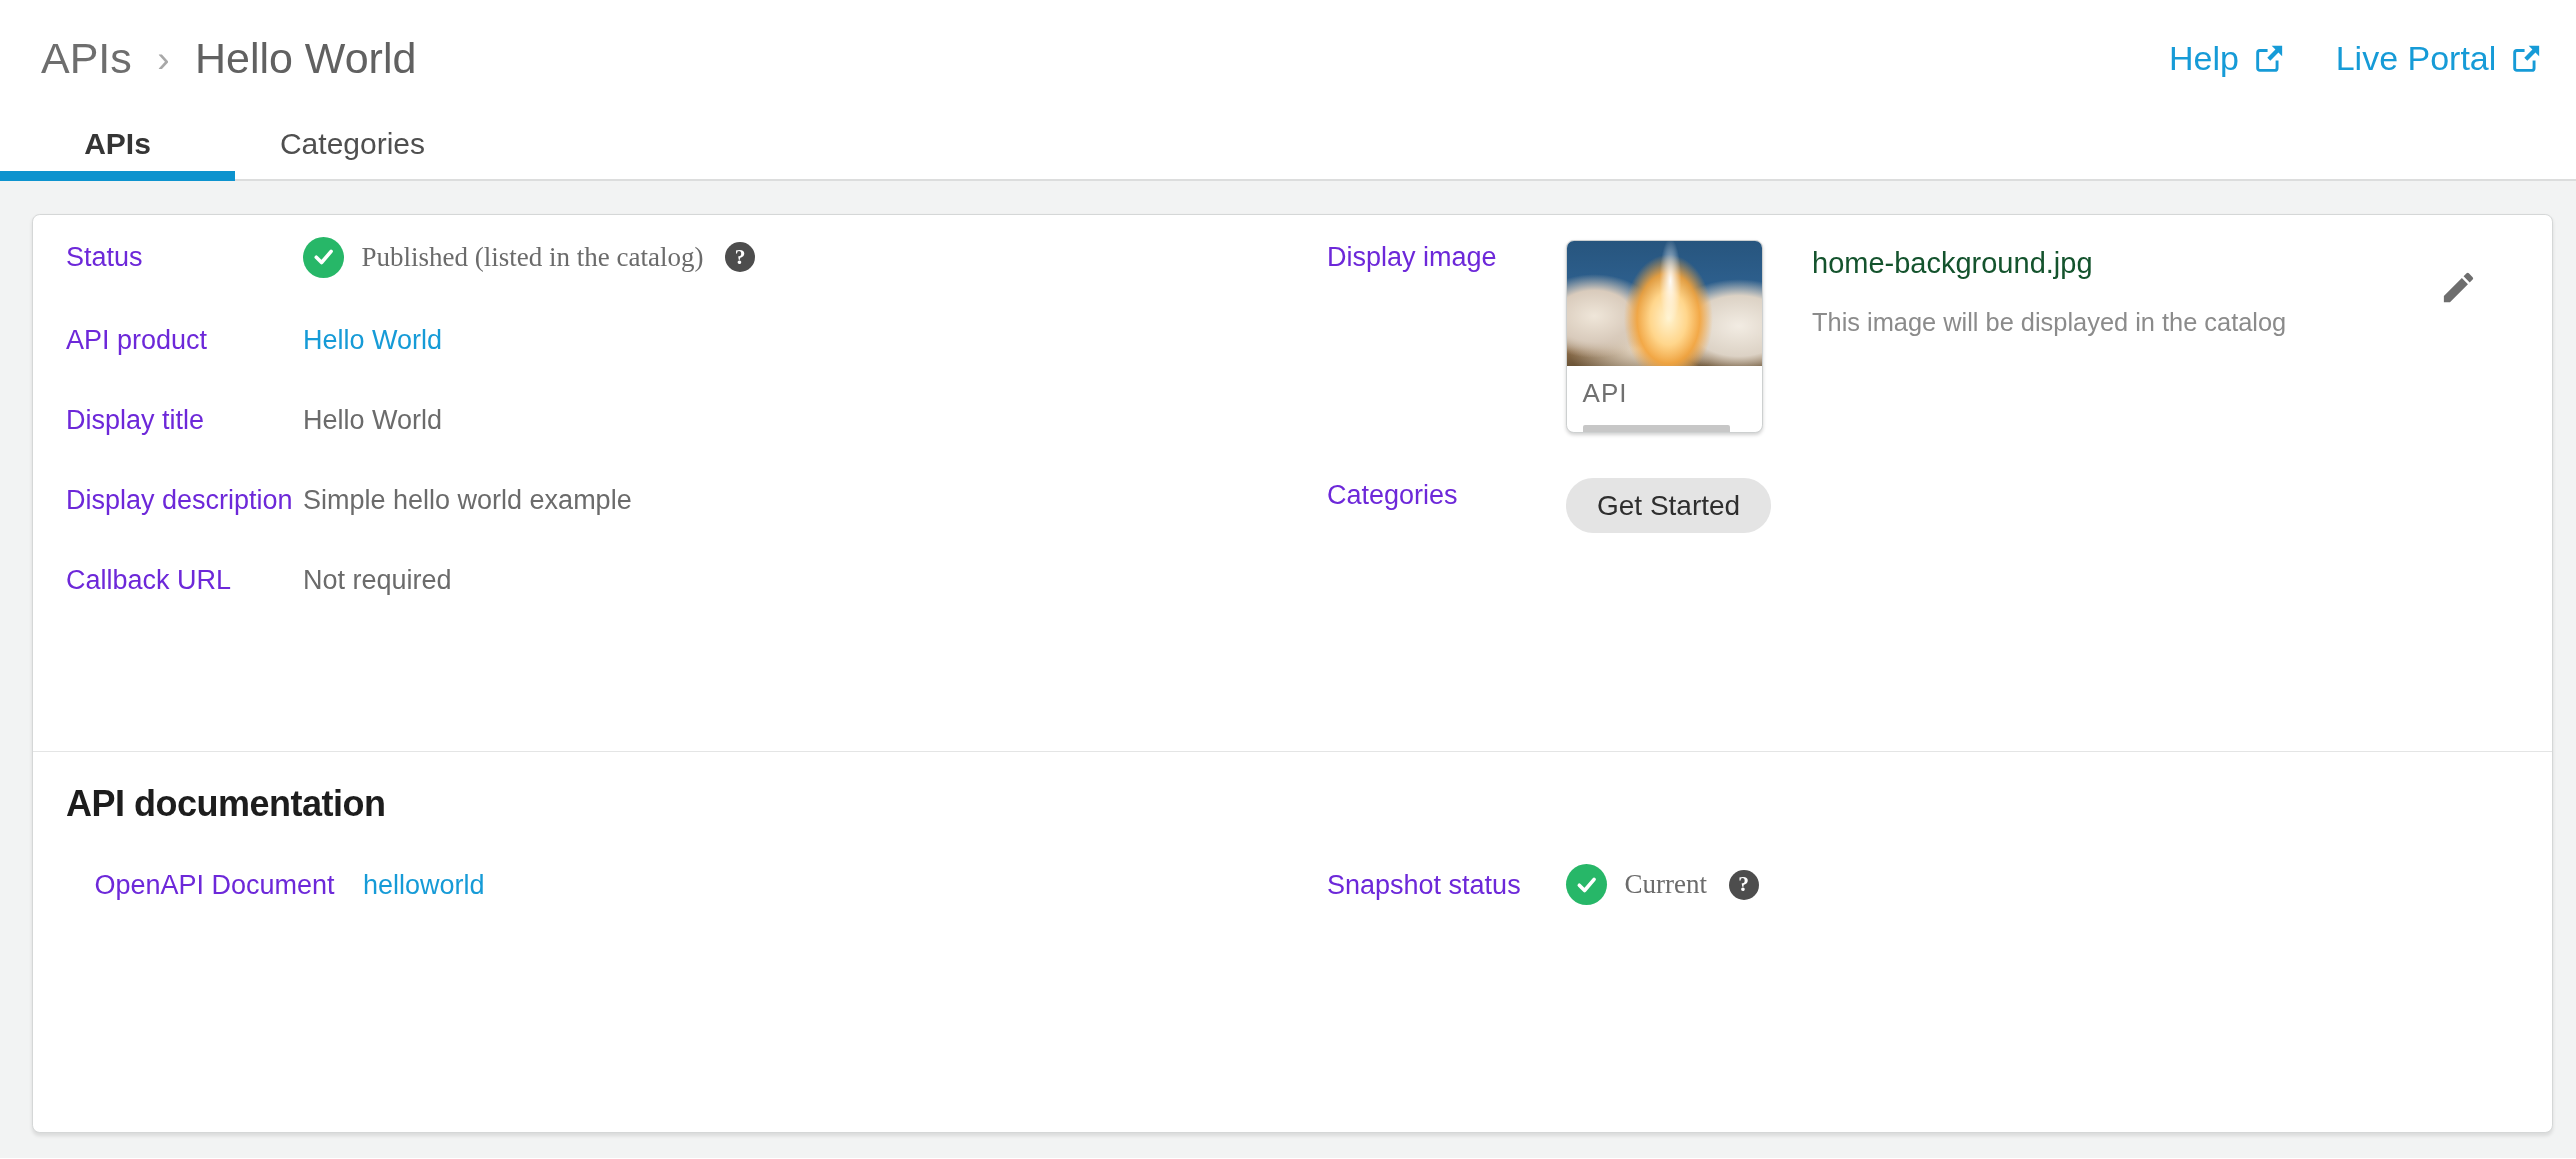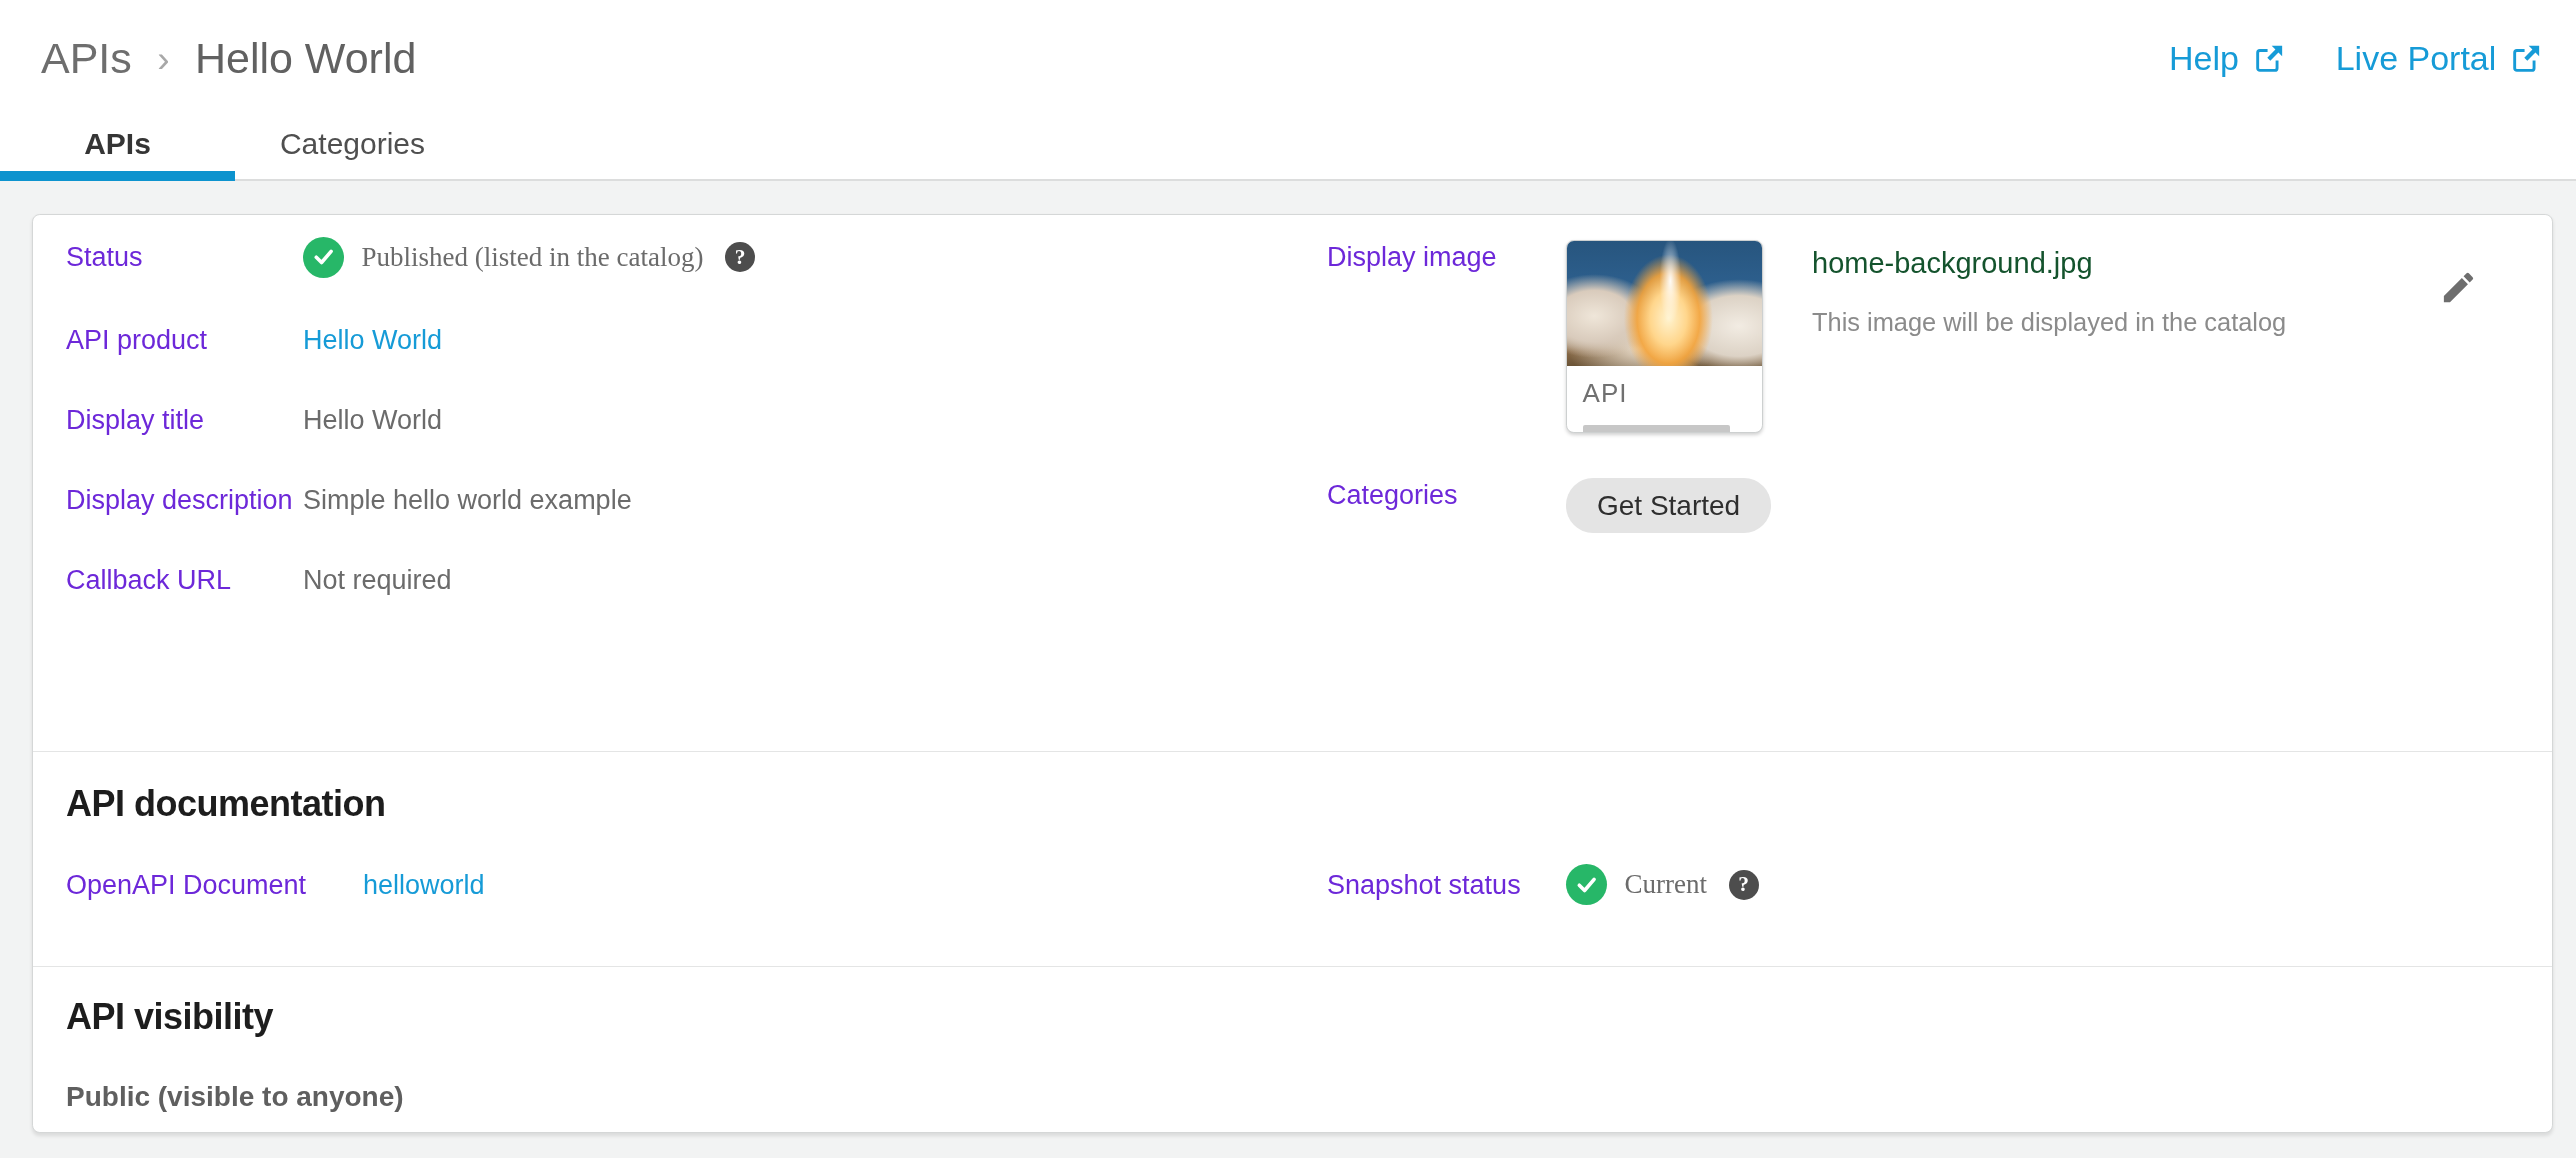--- a/index.html
+++ b/index.html
@@ -33,21 +33,21 @@
   .sec-visibility { flex:1; padding-top:29px; }
 
   .sec-title { font-size:36px; font-weight:bold; color:#1d1d1d; letter-spacing:-0.5px; margin-bottom:43px; }
 
   .cols { display:flex; }
   .col-left { width:1261px; flex:none; }
   .col-right { flex:1; }
 
   .row { display:flex; align-items:flex-start; font-size:27px; line-height:35px; color:#6b6b6b; margin-bottom:45px; }
   .row .lbl { flex:none; min-width:237px; font-weight:normal; color:#6d28d9; }
-  .row .lbl-wide { min-width:297px; }
+  .row .lbl-wide { min-width:297px;text-align:center; }
   .row .lbl-r { min-width:239px; }
   .val-inline { display:flex; align-items:center; gap:17.6px; margin-top:-3.9px;font-family:Liberation Serif, serif; }
 
   a.link { color:#169bd7; text-decoration:none; cursor:pointer; }
 
   .check-circle { width:41px; height:41px; border-radius:50%; background:#27b768; display:flex; align-items:center; justify-content:center; flex:none; }
   .check-circle svg { width:25.4px; height:25.4px; }
   .help-dot { width:30px; height:30px; border-radius:50%; background:#4d4d4d; color:#fff; font-size:21.5px; font-weight:bold; display:flex; align-items:center; justify-content:center; margin-left:3.9px; cursor:pointer; flex:none; }
 
   
@@ -204,20 +204,16 @@
                   </svg>
               </span>
               <span>Current</span>
               <span class="help-dot">?</span>
             </span>
           </div>
         </div>
       </div>
     </div>
 
-    <div class="section sec-visibility">
-      <div class="sec-title">API visibility</div>
-      <div class="vis-value">Public (visible to anyone)</div>
-    </div>
 
   </div>
 </div>
 
 
 </body></html>

